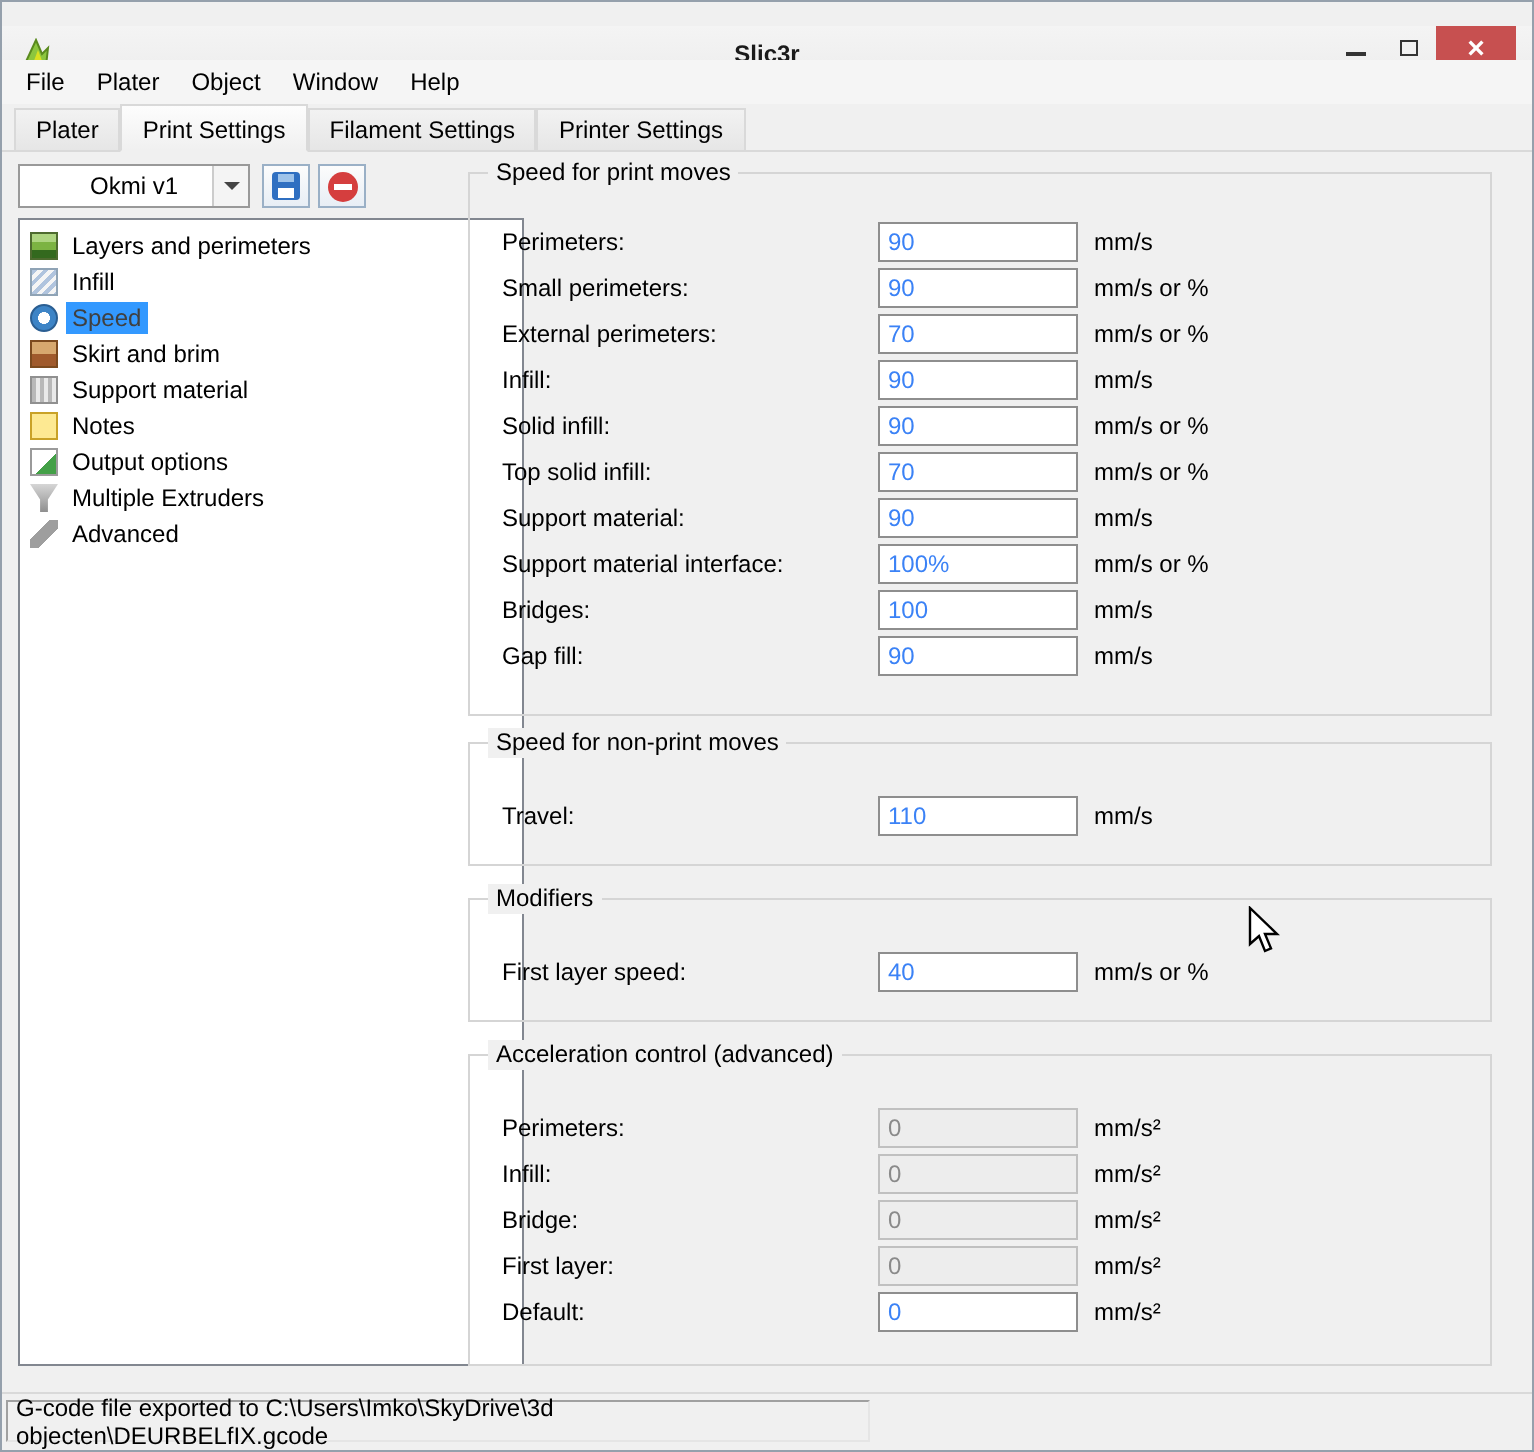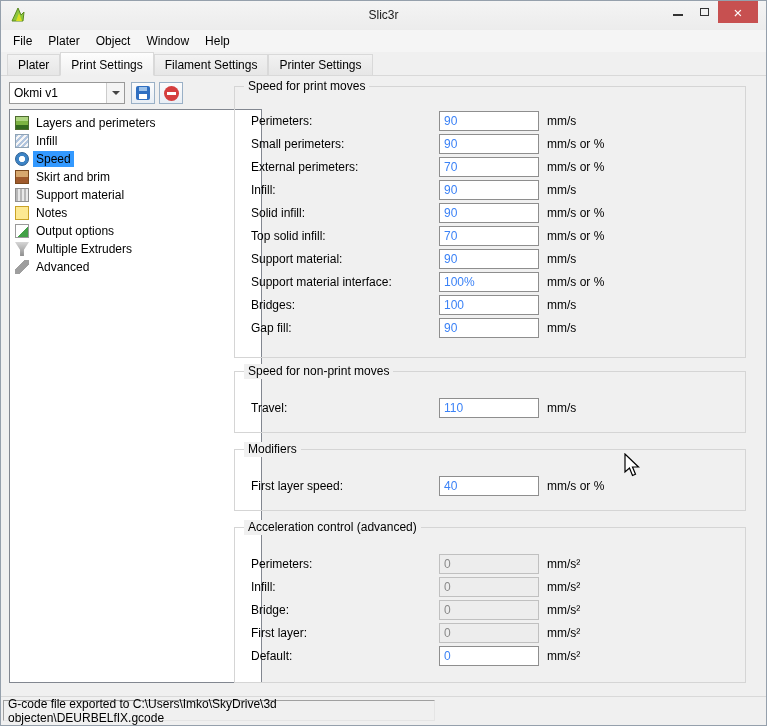--- a/index.html
+++ b/index.html
@@ -3,22 +3,22 @@
 <meta charset="utf-8">
 <style>
   * { box-sizing: border-box; margin: 0; padding: 0; }
   html,body { background:#d8d8d8; }
   body { font-family: "Liberation Sans", sans-serif; font-size: 12px; color:#000; }
 
   .window { position:relative; width:767px; height:726px; background:#f0f0f0;
             border:1px solid #95a0ac; overflow:hidden; }
 
   
-  .titlebar { position:absolute; left:0; top:0; right:0; height:29px;
-              background:linear-gradient(#f4f4f4,#ececec); }
+  .titlebar { position:absolute; left:0; top:12px; right:0; height:29px;
+              background:linear-gradient(#f4f4f4,#ececec);font-weight:bold; }
   .app-icon { position:absolute; left:9px; top:6px; width:16px; height:16px; }
   .title { position:absolute; left:0; right:0; top:7px; text-align:center; color:#1a1a1a; }
   .win-controls { position:absolute; right:8px; top:0; height:22px; display:flex; }
   .win-btn { width:27px; height:22px; display:flex; align-items:center; justify-content:center; }
   .win-btn.close { width:40px; background:#c75050; color:#fff; font-size:15px; }
   .glyph-min { width:10px; height:2px; background:#333; margin-top:6px; }
   .glyph-max { width:9px; height:8px; border:1px solid #333; }
 
   
   .menubar { position:absolute; left:0; top:29px; right:0; height:22px; background:#f5f5f5;
@@ -32,38 +32,38 @@
          background:linear-gradient(#f2f2f2,#e6e6e6); margin-right:0; }
   .tab.active { background:linear-gradient(#fdfdfd,#f0f0f0); height:24px; margin-bottom:-1px;
                 border-bottom:1px solid #f0f0f0; padding-top:5px; }
 
   
   .content { position:absolute; left:0; top:75px; right:0; height:620px; background:#f0f0f0; }
 
   
   .combo { position:absolute; left:8px; top:6px; width:116px; height:22px; background:#fff;
            border:1px solid #999; display:flex; align-items:center; }
-  .combo-text { flex:1; padding-left:4px; }
+  .combo-text { flex:1; padding-left:18px;text-align:center; }
   .combo-arrow-box { width:18px; height:20px; border-left:1px solid #ccc; display:flex;
                      align-items:center; justify-content:center; background:#f4f4f4; }
   .combo-arrow { width:0; height:0; border-left:4px solid transparent; border-right:4px solid transparent;
                  border-top:4px solid #444; }
   .tool-btn { position:absolute; top:6px; width:24px; height:22px; border:1px solid #9ab0c6;
               background:linear-gradient(#fcfcfc,#e8eef5); display:flex; align-items:center; justify-content:center; }
   .floppy { width:14px; height:14px; border-radius:2px;
             background: linear-gradient(#fff 0 0) 50% 85%/8px 5px no-repeat,
                         linear-gradient(#9ec3ea 0 0) 50% 10%/8px 4px no-repeat, #2f6fc1; }
   .no-entry { width:15px; height:15px; border-radius:50%;
               background: linear-gradient(#fff 0 0) center/9px 3px no-repeat, #d53e3e; }
 
   .tree { position:absolute; left:8px; top:33px; width:253px; height:574px; background:#fff;
           border:1px solid #828790; padding:4px 2px; }
   .ti { display:flex; align-items:center; height:18px; padding-left:3px; }
   .ti-label { padding:1px 3px; }
-  .ti-label.sel { background:#3399ff; color:#000000; }
+  .ti-label.sel { background:#3399ff; color:#404040; }
   .ic { width:14px; height:14px; margin-right:4px; flex:none; }
   .ic-layers   { background:linear-gradient(180deg,#aed581 0 33%,#7cb342 33% 66%,#33691e 66%); border:1px solid #4e6b2f; }
   .ic-infill   { background:repeating-linear-gradient(135deg,#b0c4de 0 2px,#f5f5f5 2px 4px); border:1px solid #8fa3b5; }
   .ic-speed    { border-radius:50%; background:radial-gradient(#fff 0 34%,#3d84c6 36%); border:1px solid #2a5e92; }
   .ic-skirt    { background:linear-gradient(180deg,#d7a86e 0 50%,#a05a2c 50%); border:1px solid #7c4a1e; }
   .ic-support  { background:repeating-linear-gradient(90deg,#b8b8b8 0 2px,#e9e9e9 2px 4px); border:1px solid #909090; }
   .ic-notes    { background:#fde992; border:1px solid #c9a227; }
   .ic-output   { background:linear-gradient(135deg,#fff 58%,#43a047 58%); border:1px solid #9a9a9a; }
   .ic-extruders{ background:linear-gradient(180deg,#d6d6d6,#8f8f8f);
                  clip-path:polygon(0 0,100% 0,64% 55%,64% 100%,36% 100%,36% 55%); }

